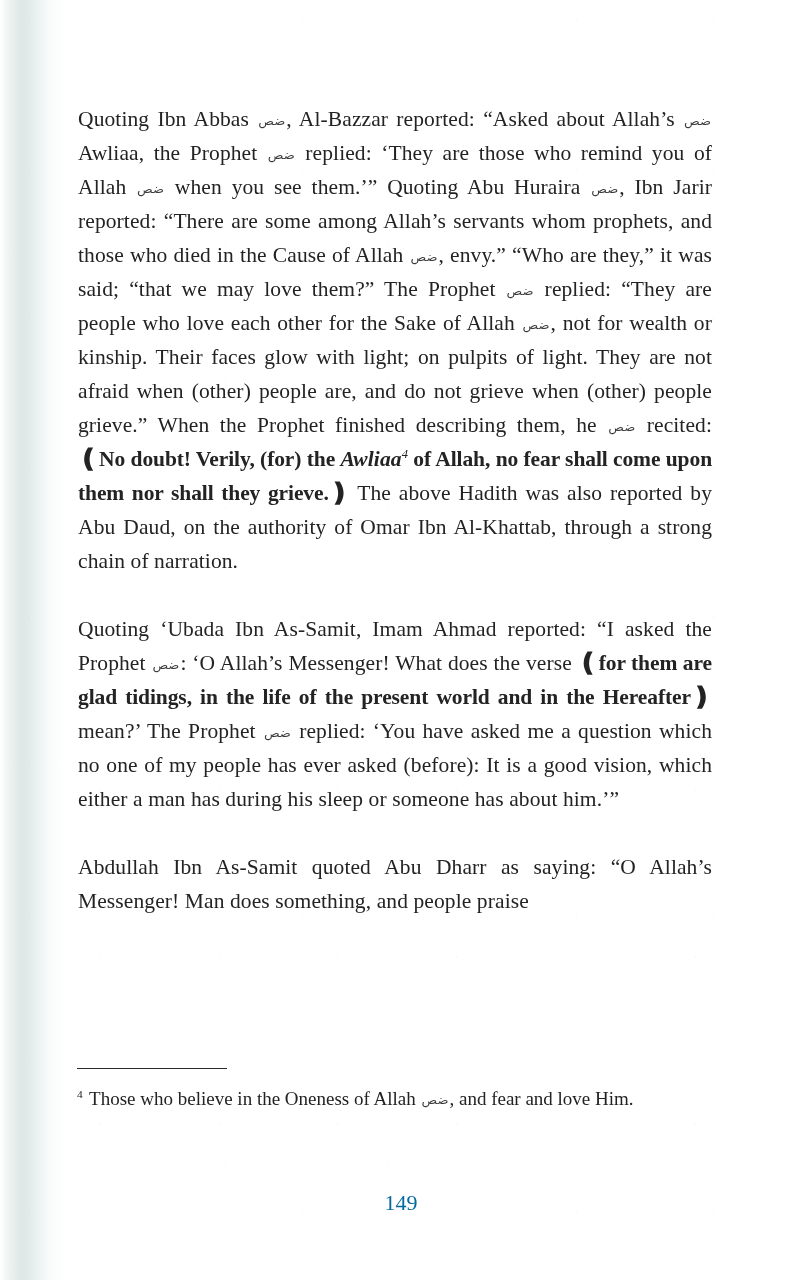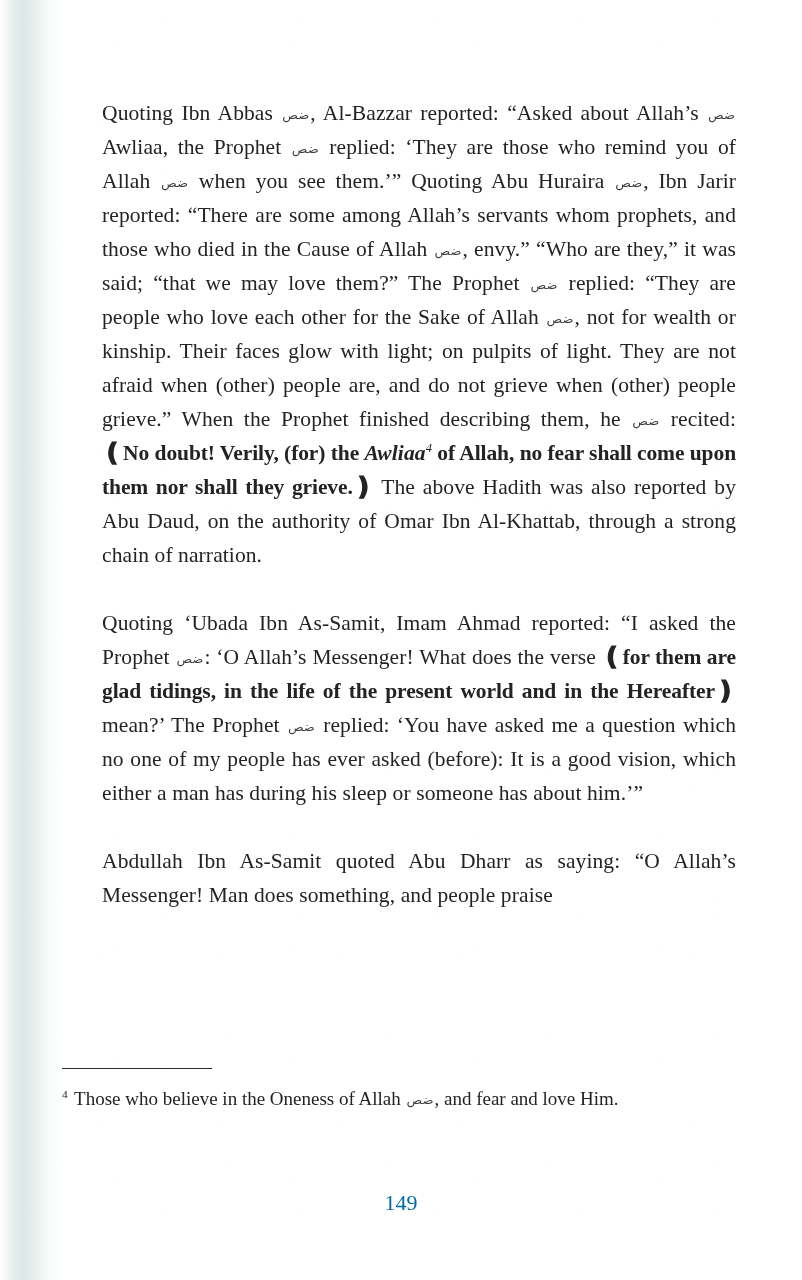--- a/index.html
+++ b/index.html
@@ -31,23 +31,22 @@
         rgba(214,226,224,0.85) 22px,
         rgba(226,235,234,0.75) 36px,
         rgba(243,247,247,0.45) 50px,
         rgba(255,255,255,0) 66px);
     pointer-events: none;
   }
 
   #content {
     position: absolute;
     left: 78px;
-    top: 96px;
+    top: 102px;
     width: 634px;
-    margin-left: 24px;
   }
 
   p.body-par {
     margin: 0;
     text-align: justify;
     text-justify: inter-word;
     font-size: 21.5px;
     line-height: 34px;
     letter-spacing: 0.1px;
     color: #232323;
@@ -94,21 +93,21 @@
     transform: scaleY(0.92);
     letter-spacing: -1.5px;
     white-space: nowrap;
     opacity: 0.92;
     margin: 0 1px;
   }
 
   
   #footnote-block {
     position: absolute;
-    left: 62px;
+    left: 77px;
     top: 1068px;
     width: 634px;
   }
 
   #footnote-rule {
     width: 150px;
     height: 0;
     border-top: 1.6px solid #2a2a2a;
     margin-bottom: 14px;
   }

